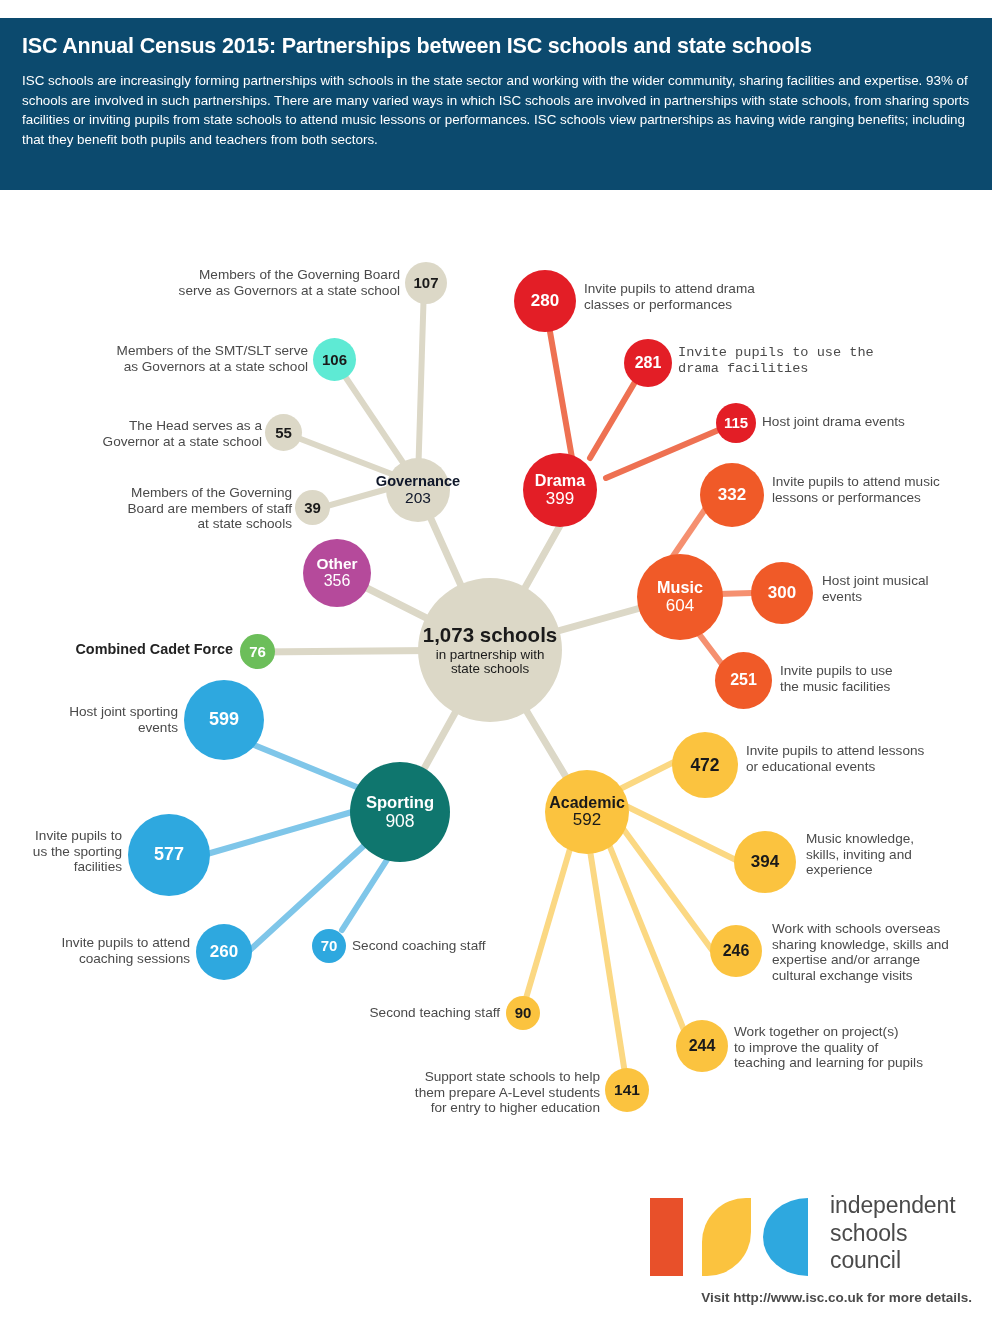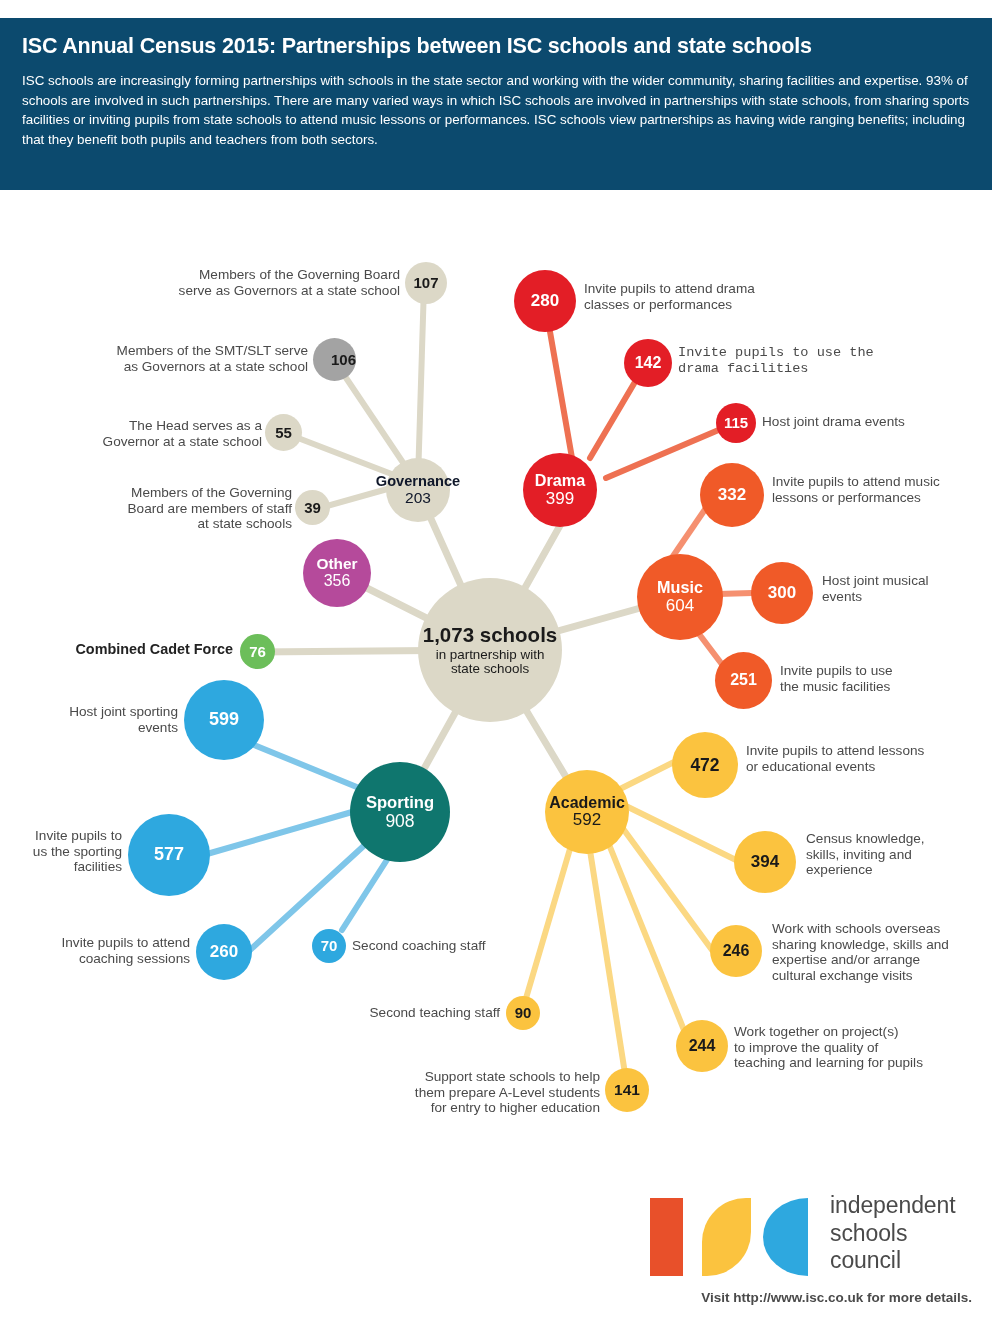--- a/index.html
+++ b/index.html
@@ -143,21 +143,21 @@
   </div>
 
   <div class="node" style="left:405px;top:72px;width:42px;height:42px;background:#DCD8C7;color:#1a1a1a;font-size:15px;font-weight:bold;">
     <span>107</span>
   </div>
   <div class="lbl r" style="left:130px;top:77px;width:270px;">
     <div>Members of the Governing Board</div>
       <div>serve as Governors at a state school</div>
   </div>
 
-  <div class="node" style="left:313px;top:148px;width:43px;height:43px;background:#a3a3a3;color:#1a1a1a;font-size:15px;font-weight:bold;align-items:flex-end;">
+  <div class="node" style="left:313px;top:148px;width:43px;height:43px;background:#5eead4;color:#1a1a1a;font-size:15px;font-weight:bold;">
     <span>106</span>
   </div>
   <div class="lbl r" style="left:60px;top:153px;width:248px;">
     <div>Members of the SMT/SLT serve</div>
       <div>as Governors at a state school</div>
   </div>
 
   <div class="node" style="left:265px;top:224px;width:37px;height:37px;background:#DCD8C7;color:#1a1a1a;font-size:15px;font-weight:bold;">
     <span>55</span>
   </div>
@@ -194,21 +194,21 @@
 
   <div class="node" style="left:514px;top:80px;width:62px;height:62px;background:#E31E26;color:#ffffff;font-size:17px;font-weight:bold;">
     <span>280</span>
   </div>
   <div class="lbl l" style="left:584px;top:91px;width:240px;">
     <div>Invite pupils to attend drama</div>
       <div>classes or performances</div>
   </div>
 
   <div class="node" style="left:624px;top:149px;width:48px;height:48px;background:#E31E26;color:#ffffff;font-size:16px;font-weight:bold;">
-    <span>142</span>
+    <span>281</span>
   </div>
   <div class="lbl l" style="left:678px;top:155px;width:220px;font-family:Liberation Mono, monospace;">
     <div>Invite pupils to use the</div>
       <div>drama facilities</div>
   </div>
 
   <div class="node" style="left:716px;top:213px;width:40px;height:40px;background:#E31E26;color:#ffffff;font-size:15px;font-weight:bold;">
     <span>115</span>
   </div>
   <div class="lbl l" style="left:762px;top:224px;width:220px;">
@@ -254,21 +254,21 @@
   </div>
   <div class="lbl l" style="left:746px;top:553px;width:244px;">
     <div>Invite pupils to attend lessons</div>
       <div>or educational events</div>
   </div>
 
   <div class="node" style="left:734px;top:641px;width:62px;height:62px;background:#FBC33F;color:#1a1a1a;font-size:17px;font-weight:bold;">
     <span>394</span>
   </div>
   <div class="lbl l" style="left:806px;top:641px;width:186px;">
-    <div>Census knowledge,</div>
+    <div>Music knowledge,</div>
       <div>skills, inviting and</div>
       <div>experience</div>
   </div>
 
   <div class="node" style="left:710px;top:735px;width:52px;height:52px;background:#FBC33F;color:#1a1a1a;font-size:16px;font-weight:bold;">
     <span>246</span>
   </div>
   <div class="lbl l" style="left:772px;top:731px;width:220px;">
     <div>Work with schools overseas</div>
       <div>sharing knowledge, skills and</div>

